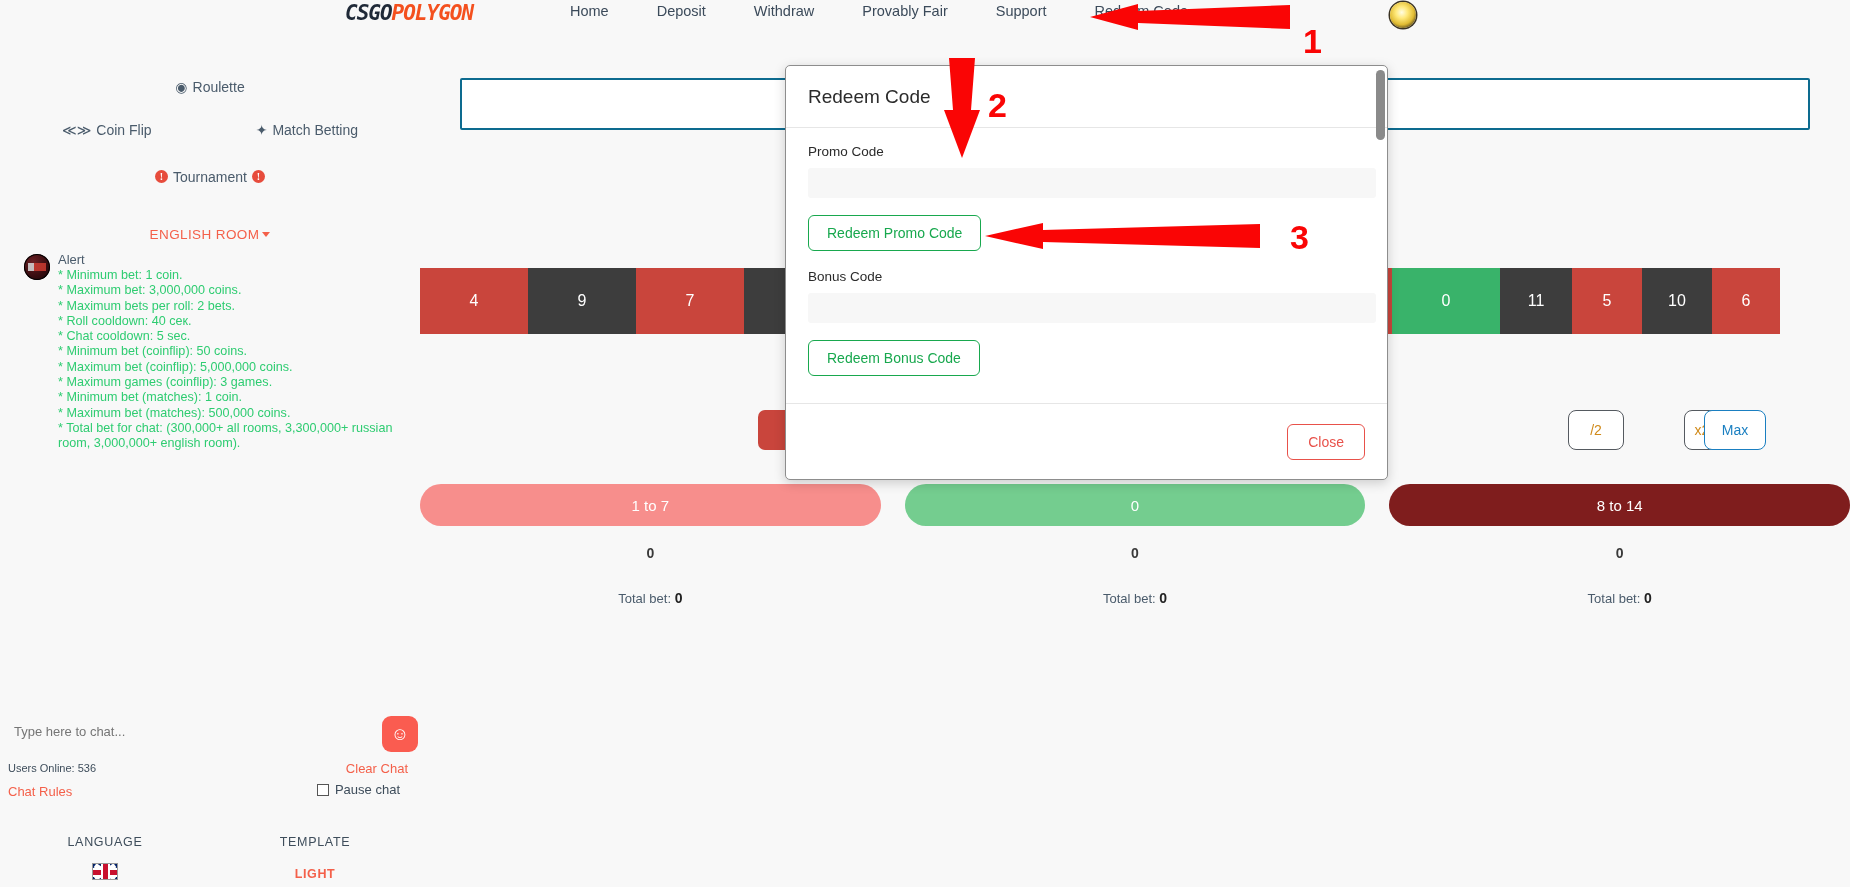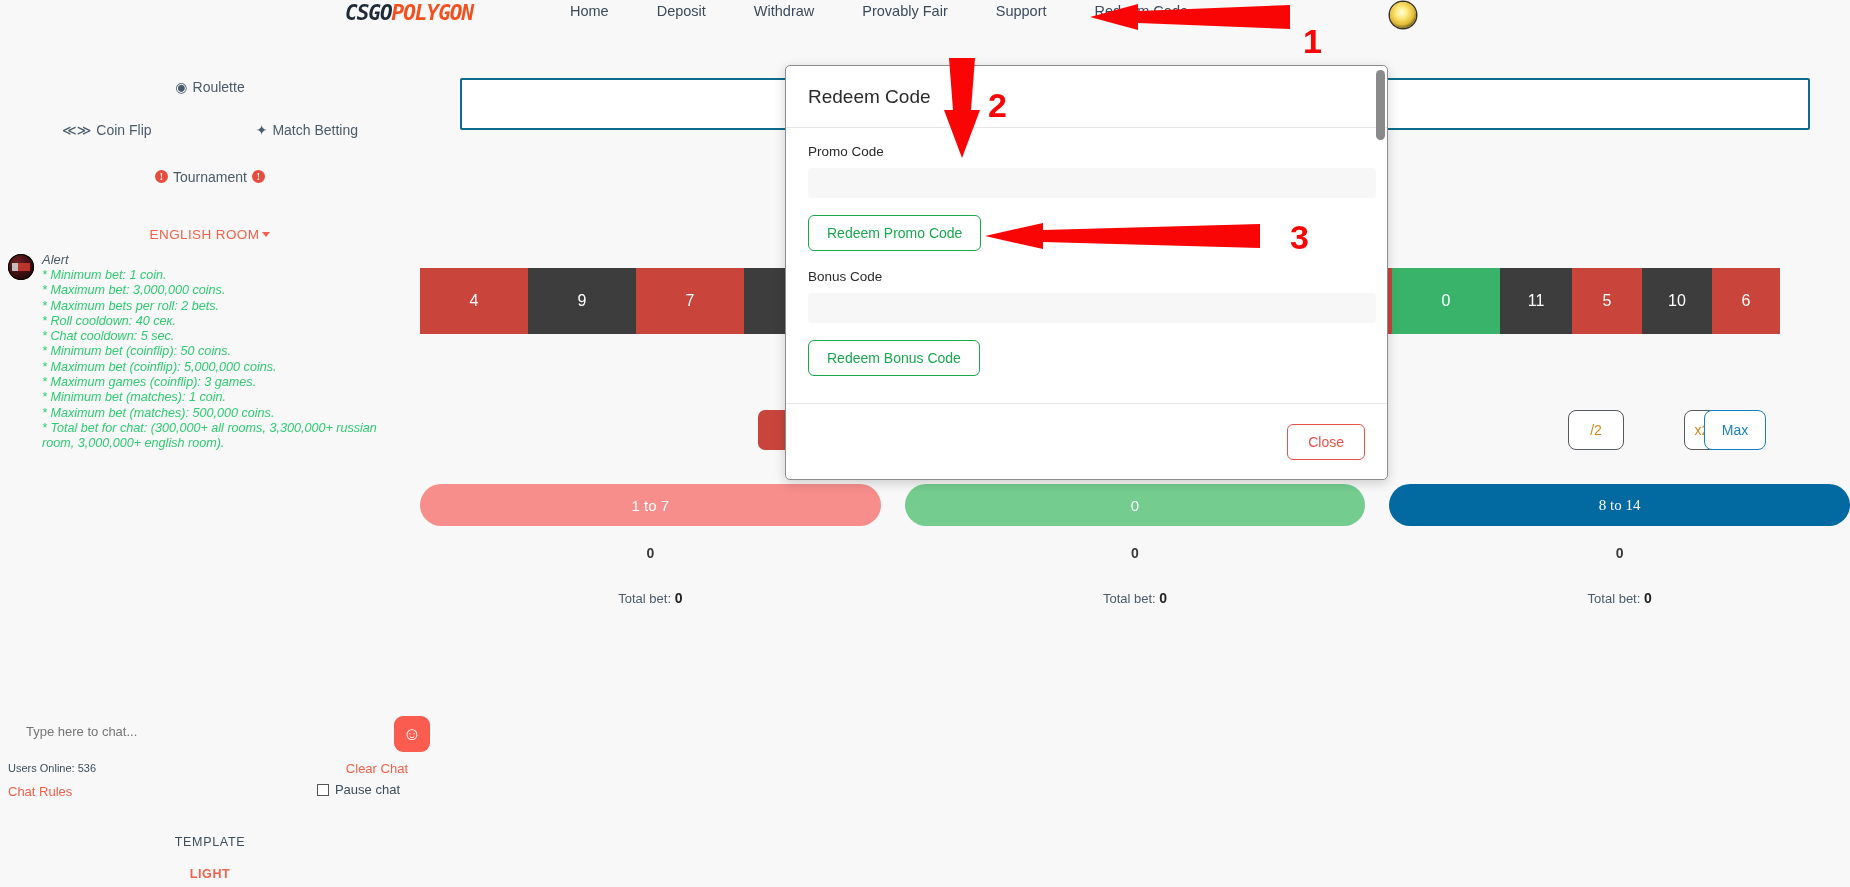--- a/index.html
+++ b/index.html
@@ -74,42 +74,42 @@
     cursor: pointer;
   }
   .caret-down {
     display: inline-block; width: 0; height: 0; margin-left: 3px;
     border-left: 4px solid transparent; border-right: 4px solid transparent;
     border-top: 5px solid #f4604a; vertical-align: 2px;
   }
 
   
   #chat-log {
-    position: absolute; left: 0; top: 212px; width: 420px; font-style: italic;
+    position: absolute; left: 16px; top: 212px; width: 420px;
   }
   .chat-msg { display: flex; gap: 8px; padding: 0 8px; }
   .chat-avatar {
     width: 26px; height: 26px; border-radius: 50%; flex: 0 0 26px;
     background: radial-gradient(circle at 35% 30%, #6b2024 0%, #3a0d10 55%, #120406 100%);
     box-shadow: inset 0 0 0 1px #000;
     position: relative; margin-top: 2px;
   }
   .chat-avatar::after {
     content: ""; position: absolute; left: 4px; top: 9px;
     width: 18px; height: 8px;
     background: linear-gradient(90deg,#d9d9d9 0 6px,#cc3b30 6px 18px);
     opacity: .85;
   }
   .chat-body { flex: 1; }
   .chat-name { color: #4a5b6b; font-size: 13px; line-height: 16px; }
   .chat-line { color: #2ecc71; font-size: 12.6px; line-height: 15.3px; }
 
   
   #chat-input-wrap {
-    position: absolute; left: 16px; top: 674px; width: 420px; height: 40px; padding-left: 26px;
+    position: absolute; left: 4px; top: 674px; width: 420px; height: 40px; padding-left: 26px;
   }
   #chat-input {
     position: absolute; left: 10px; top: 10px; width: 290px;
     border: none; background: transparent; outline: none;
     font-size: 13px; color: #44525f;
     font-family: "Liberation Sans", sans-serif;
   }
   #emoji-button {
     position: absolute; left: 378px; top: 2px;
     width: 36px; height: 36px; border-radius: 9px;
@@ -219,21 +219,21 @@
     position: absolute; left: 0; top: 444px; width: 1430px; height: 42px;
     display: flex; gap: 24px; padding: 0 0 14px 0; justify-content: flex-end;
   }
   .zone {
     flex: 1; height: 42px; border-radius: 21px;
     display: flex; align-items: center; justify-content: center;
     color: #fff; font-size: 15px; cursor: pointer; border: none;
   }
   .zone.red { background: #f78e8c; }
   .zone.green { background: #74cd8f; }
-  .zone.gray { background: #0369a1; font-family: Liberation Serif, serif; }
+  .zone.gray { background: #7f1d1d; }
 
   #zone-counts {
     position: absolute; left: 0; top: 505px; width: 1430px;
     display: flex; gap: 24px;
   }
   .zone-count { flex: 1; text-align: center; color: #3a3a3a; font-size: 14px; font-weight: bold; }
 
   #zone-totals {
     position: absolute; left: 0; top: 550px; width: 1430px;
     display: flex; gap: 24px;
@@ -384,20 +384,27 @@
   <div id="users-online">Users Online: 536</div>
   <a id="chat-rules" href="#">Chat Rules</a>
   <div id="clear-chat">Clear Chat</div>
   <div id="pause-chat-wrap">
     <div id="pause-chat-box"></div>
     <span>Pause chat</span>
   </div>
 
   <div id="footer-opts">
     <div class="opt-col">
+      <div class="opt-title">LANGUAGE</div>
+      <div id="flag-uk">
+        <div id="flag-cross-h"></div>
+        <div id="flag-cross-v"></div>
+      </div>
+    </div>
+    <div class="opt-col">
       <div class="opt-title">TEMPLATE</div>
       <div class="opt-val">LIGHT</div>
     </div>
   </div>
 </div>
 
 <div id="main">
 
   <div id="bet-amount-bar">
     <input id="bet-amount-input" type="text" placeholder="" style="">

